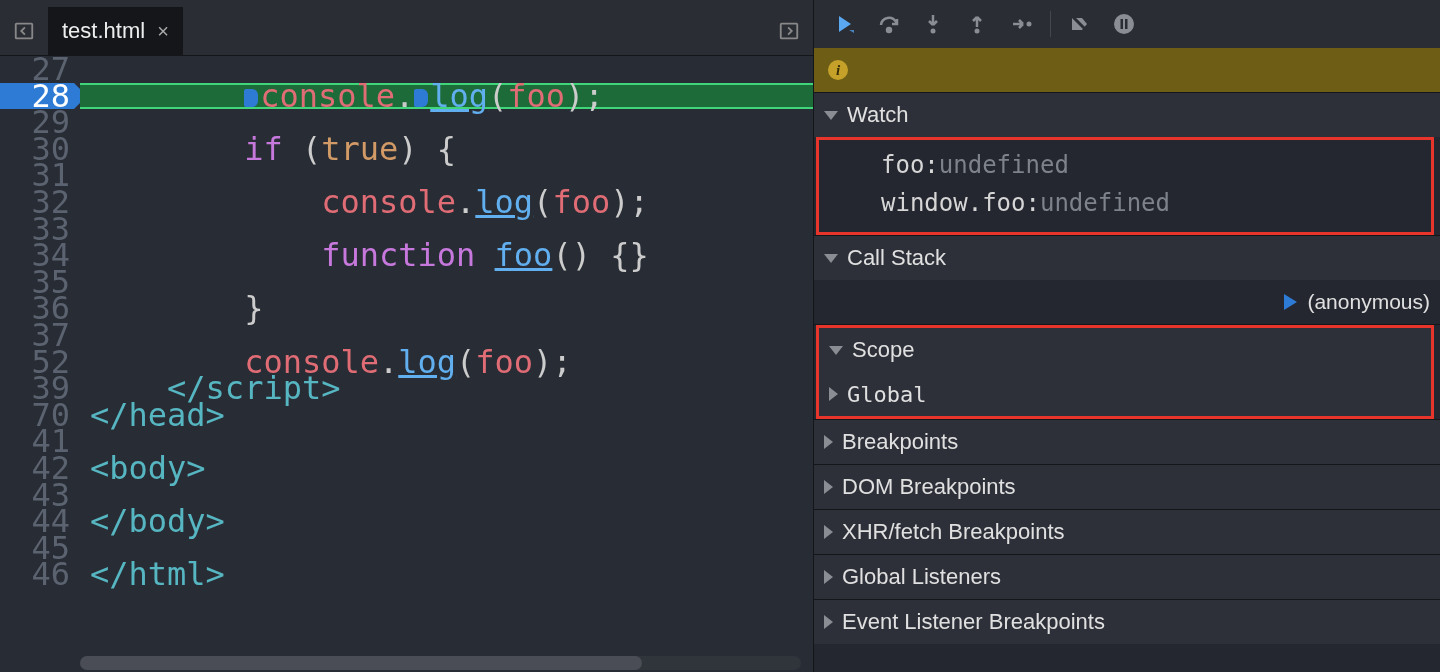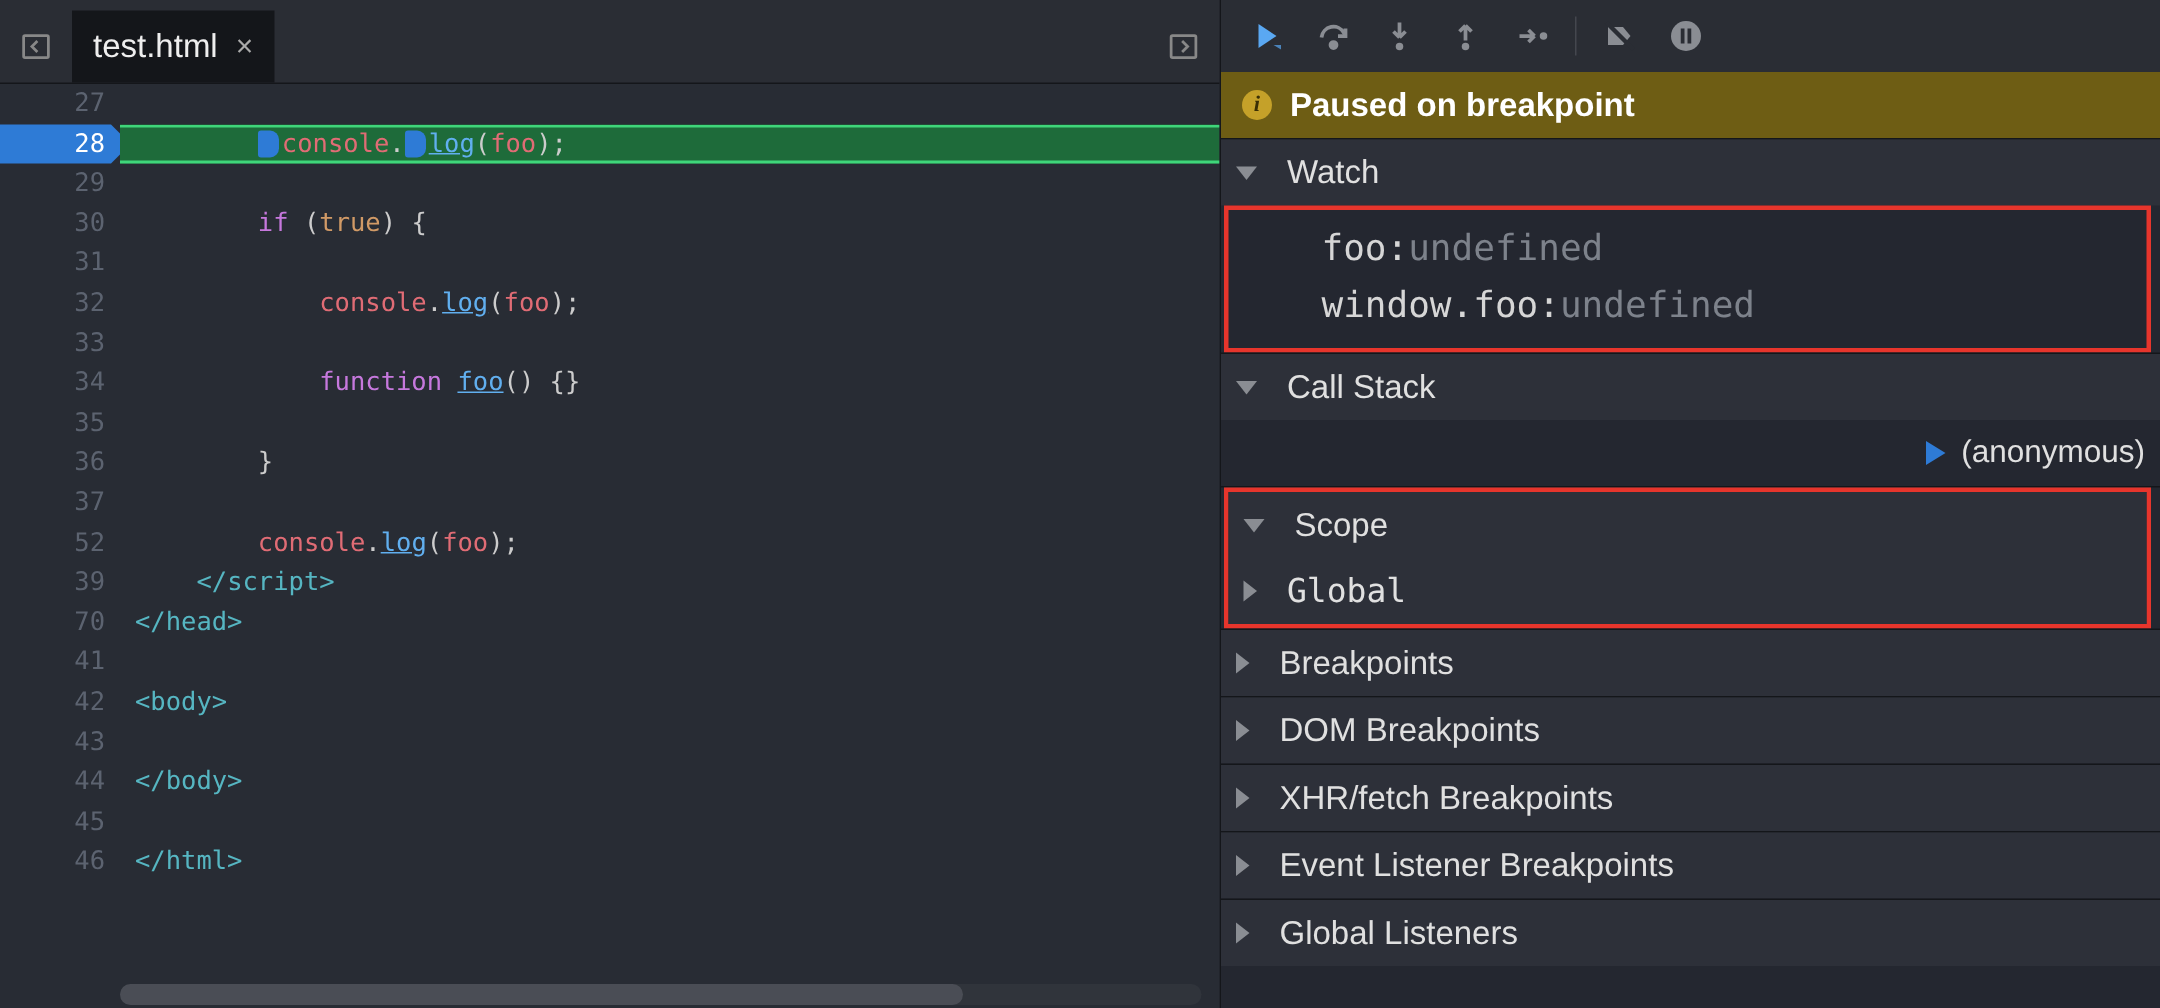--- a/index.html
+++ b/index.html
@@ -45,21 +45,21 @@
   }
   .tab-title { color: #eee; font-size: 22px; }
   .tab-close { color: #aaa; font-size: 20px; line-height: 1; }
   .spacer { flex: 1; }
 
   .editor {
     flex: 1;
     display: flex;
     background: #282c34;
     font-family: "SF Mono", Menlo, Consolas, monospace;
-    font-size: 17px;
+    font-size: 32px;
     line-height: 26.6px;
     overflow: hidden;
   }
   .gutter {
     width: 80px;
     text-align: right;
     color: #5c6370;
     padding-right: 6px;
     user-select: none;
   }
@@ -168,21 +168,21 @@
   }
 
   .section {
     border-top: 1px solid #14161a;
   }
   .sec-header {
     display: flex;
     align-items: center;
     height: 44px;
     padding: 0 10px;
-    gap: 20px;
+    gap: 9px;
     font-size: 22px;
     color: #e0e0e0;
     background: #2d3039;
   }
   .sec-header.sub {
     background: #242730;
     font-family: "SF Mono", Menlo, Consolas, monospace;
   }
   .tri {
     width: 0; height: 0;
@@ -329,21 +329,20 @@
       <svg viewBox="0 0 24 24" fill="currentColor">
           <circle cx="12" cy="12" r="10"></circle>
           <rect x="8.5" y="7" width="2.5" height="10" fill="#2a2d34"></rect>
           <rect x="13" y="7" width="2.5" height="10" fill="#2a2d34"></rect>
         </svg>
     </div>
   </div>
 
   <div class="paused-banner">
     <span class="i-icon">i</span>
-    <span>Paused on breakpoint</span>
   </div>
 
   <div class="section">
     <div class="sec-header">
       <span class="tri"></span>
       <span>Watch</span>
     </div>
     <div class="watch-content" id="watch">
         <div class="watch-row">
           <span class="watch-key">foo: </span>
@@ -399,23 +398,23 @@
       </div>
       <div class="section">
         <div class="sec-header">
           <span class="tri right"></span>
           <span>XHR/fetch Breakpoints</span>
         </div>
       </div>
       <div class="section">
         <div class="sec-header">
           <span class="tri right"></span>
-          <span>Event Listener Breakpoints</span>
+          <span>Global Listeners</span>
         </div>
       </div>
       <div class="section">
         <div class="sec-header">
           <span class="tri right"></span>
-          <span>Global Listeners</span>
+          <span>Event Listener Breakpoints</span>
         </div>
       </div>
     </div>
 </div>
 
 </body></html>

